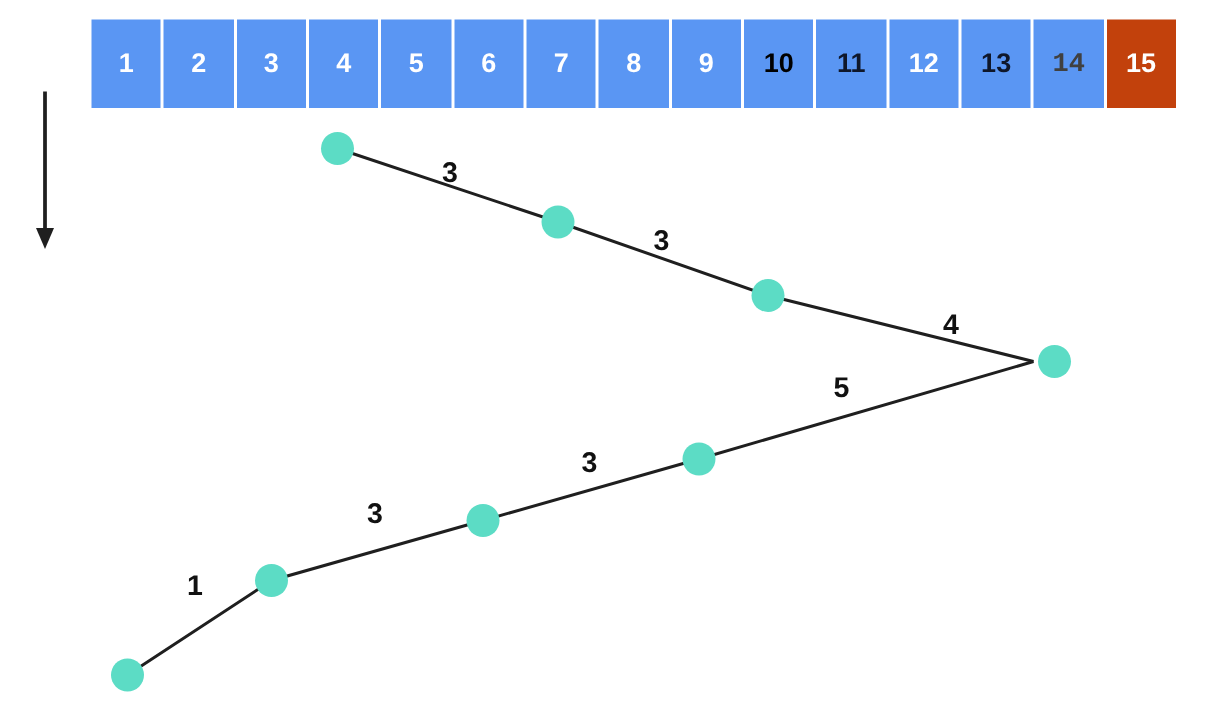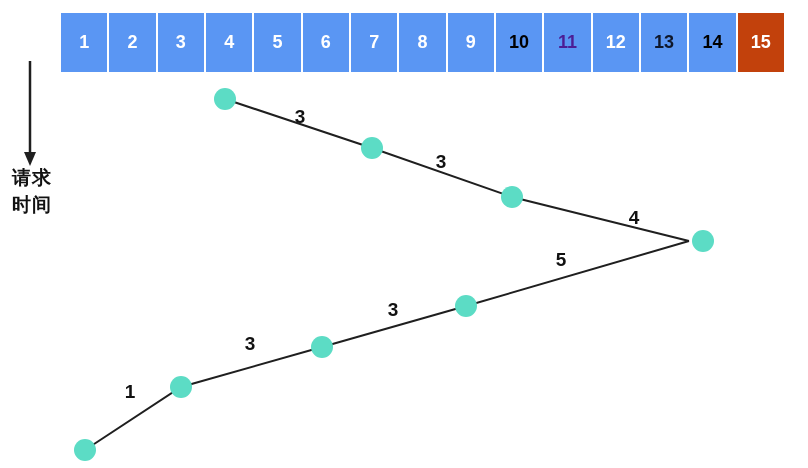--- a/index.html
+++ b/index.html
@@ -63,31 +63,27 @@
       <div class="block" style="background: rgb(90, 150, 243); color: rgb(255, 255, 255);">1</div>
       <div class="block" style="background: rgb(90, 150, 243); color: rgb(255, 255, 255);">2</div>
       <div class="block" style="background: rgb(90, 150, 243); color: rgb(255, 255, 255);">3</div>
       <div class="block" style="background: rgb(90, 150, 243); color: rgb(255, 255, 255);">4</div>
       <div class="block" style="background: rgb(90, 150, 243); color: rgb(255, 255, 255);">5</div>
       <div class="block" style="background: rgb(90, 150, 243); color: rgb(255, 255, 255);">6</div>
       <div class="block" style="background: rgb(90, 150, 243); color: rgb(255, 255, 255);">7</div>
       <div class="block" style="background: rgb(90, 150, 243); color: rgb(255, 255, 255);">8</div>
       <div class="block" style="background: rgb(90, 150, 243); color: rgb(255, 255, 255);">9</div>
       <div class="block" style="background: rgb(90, 150, 243); color: #000000;">10</div>
-      <div class="block" style="background: rgb(90, 150, 243); color: #4c1d95;">11</div>
+      <div class="block" style="background: rgb(90, 150, 243); color: #0f172a;">11</div>
       <div class="block" style="background: rgb(90, 150, 243); color: rgb(255, 255, 255); text-align: center;">12</div>
       <div class="block" style="background: rgb(90, 150, 243); color: #0f172a;">13</div>
-      <div class="block" style="background: rgb(90, 150, 243); color: #000000;">14</div>
+      <div class="block" style="background: rgb(90, 150, 243); color: #404040; font-family: Liberation Mono, monospace;">14</div>
       <div class="block" style="background: #c2410c; color: rgb(255, 255, 255);">15</div>
     </div>
 
-  <div class="axis-label">
-    <div>请求</div>
-    <div>时间</div>
-  </div>
 
   <svg class="overlay" id="overlay-svg" viewBox="0 0 808 468" xmlns="http://www.w3.org/2000/svg">
       <polyline points="225,99 372,148 512,197 689,241" fill="none" stroke="#1F1F1F" stroke-width="2"></polyline>
       <polyline points="689,241 466,306 322,347 181,387 85,450" fill="none" stroke="#1F1F1F" stroke-width="2"></polyline>
       <line x1="30" y1="61" x2="30" y2="154" stroke="#1F1F1F" stroke-width="2.5"></line>
       <polygon points="24,152 36,152 30,166" fill="#1F1F1F"></polygon>
       <circle cx="225" cy="99" r="11" fill="#5CDCC5"></circle>
       <circle cx="372" cy="148" r="11" fill="#5CDCC5"></circle>
       <circle cx="512" cy="197" r="11" fill="#5CDCC5"></circle>
       <circle cx="703" cy="241" r="11" fill="#5CDCC5"></circle>

